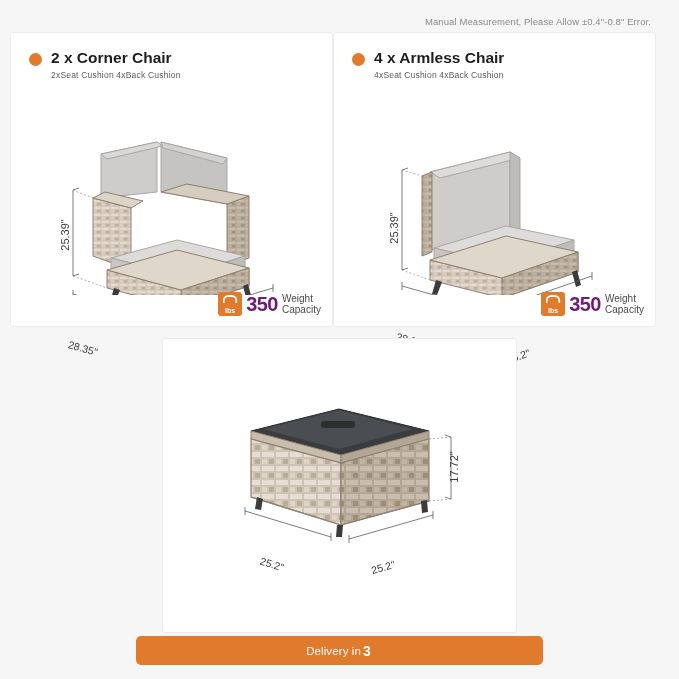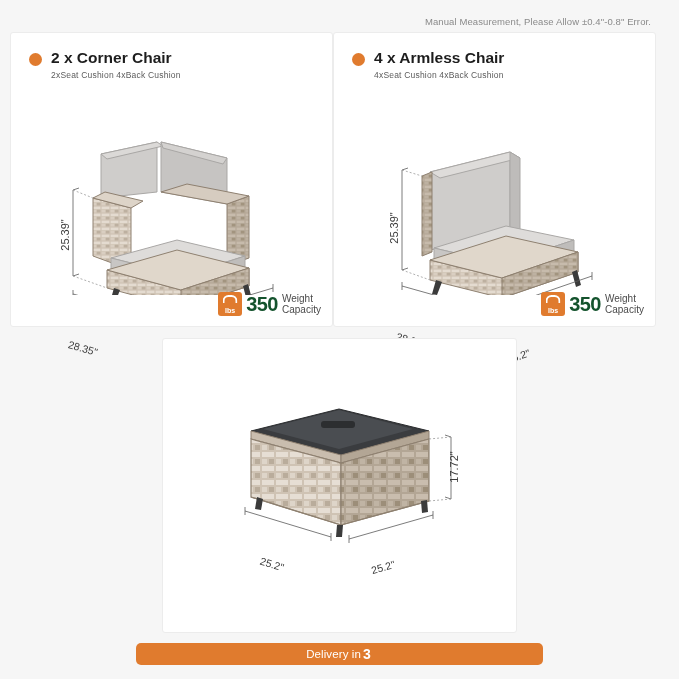--- a/index.html
+++ b/index.html
@@ -94,21 +94,21 @@
     top: 3px; left: 50%;
     transform: translateX(-50%);
     width: 11px; height: 6px;
     border: 2px solid #fff;
     border-bottom: none;
     border-radius: 6px 6px 0 0;
   }
   .wt-num {
     font-size: 20px;
     font-weight: bold;
-    color: #14532d;
+    color: #701a75;
     letter-spacing: -0.5px;
   }
   .wt-lab {
     font-size: 10px;
     color: #4a4a4a;
     line-height: 1.15;
     max-width: 36px;
   }
 
   
@@ -117,21 +117,21 @@
     font-size: 10.5px;
     color: #3b3b3b;
     font-weight: 500;
     white-space: nowrap;
   }
 
   
   .footer {
     position: absolute;
     left: 136px; bottom: 14px;
-    width: 407px; height: 22px;
+    width: 407px; height: 29px;
     background: #e07b2e;
     border-radius: 5px;
     color: #fff;
     display: flex;
     align-items: center;
     justify-content: center;
     font-size: 11.5px;
     letter-spacing: 0.1px;
   }
   .footer b { font-size: 14px; padding: 0 2px; }

